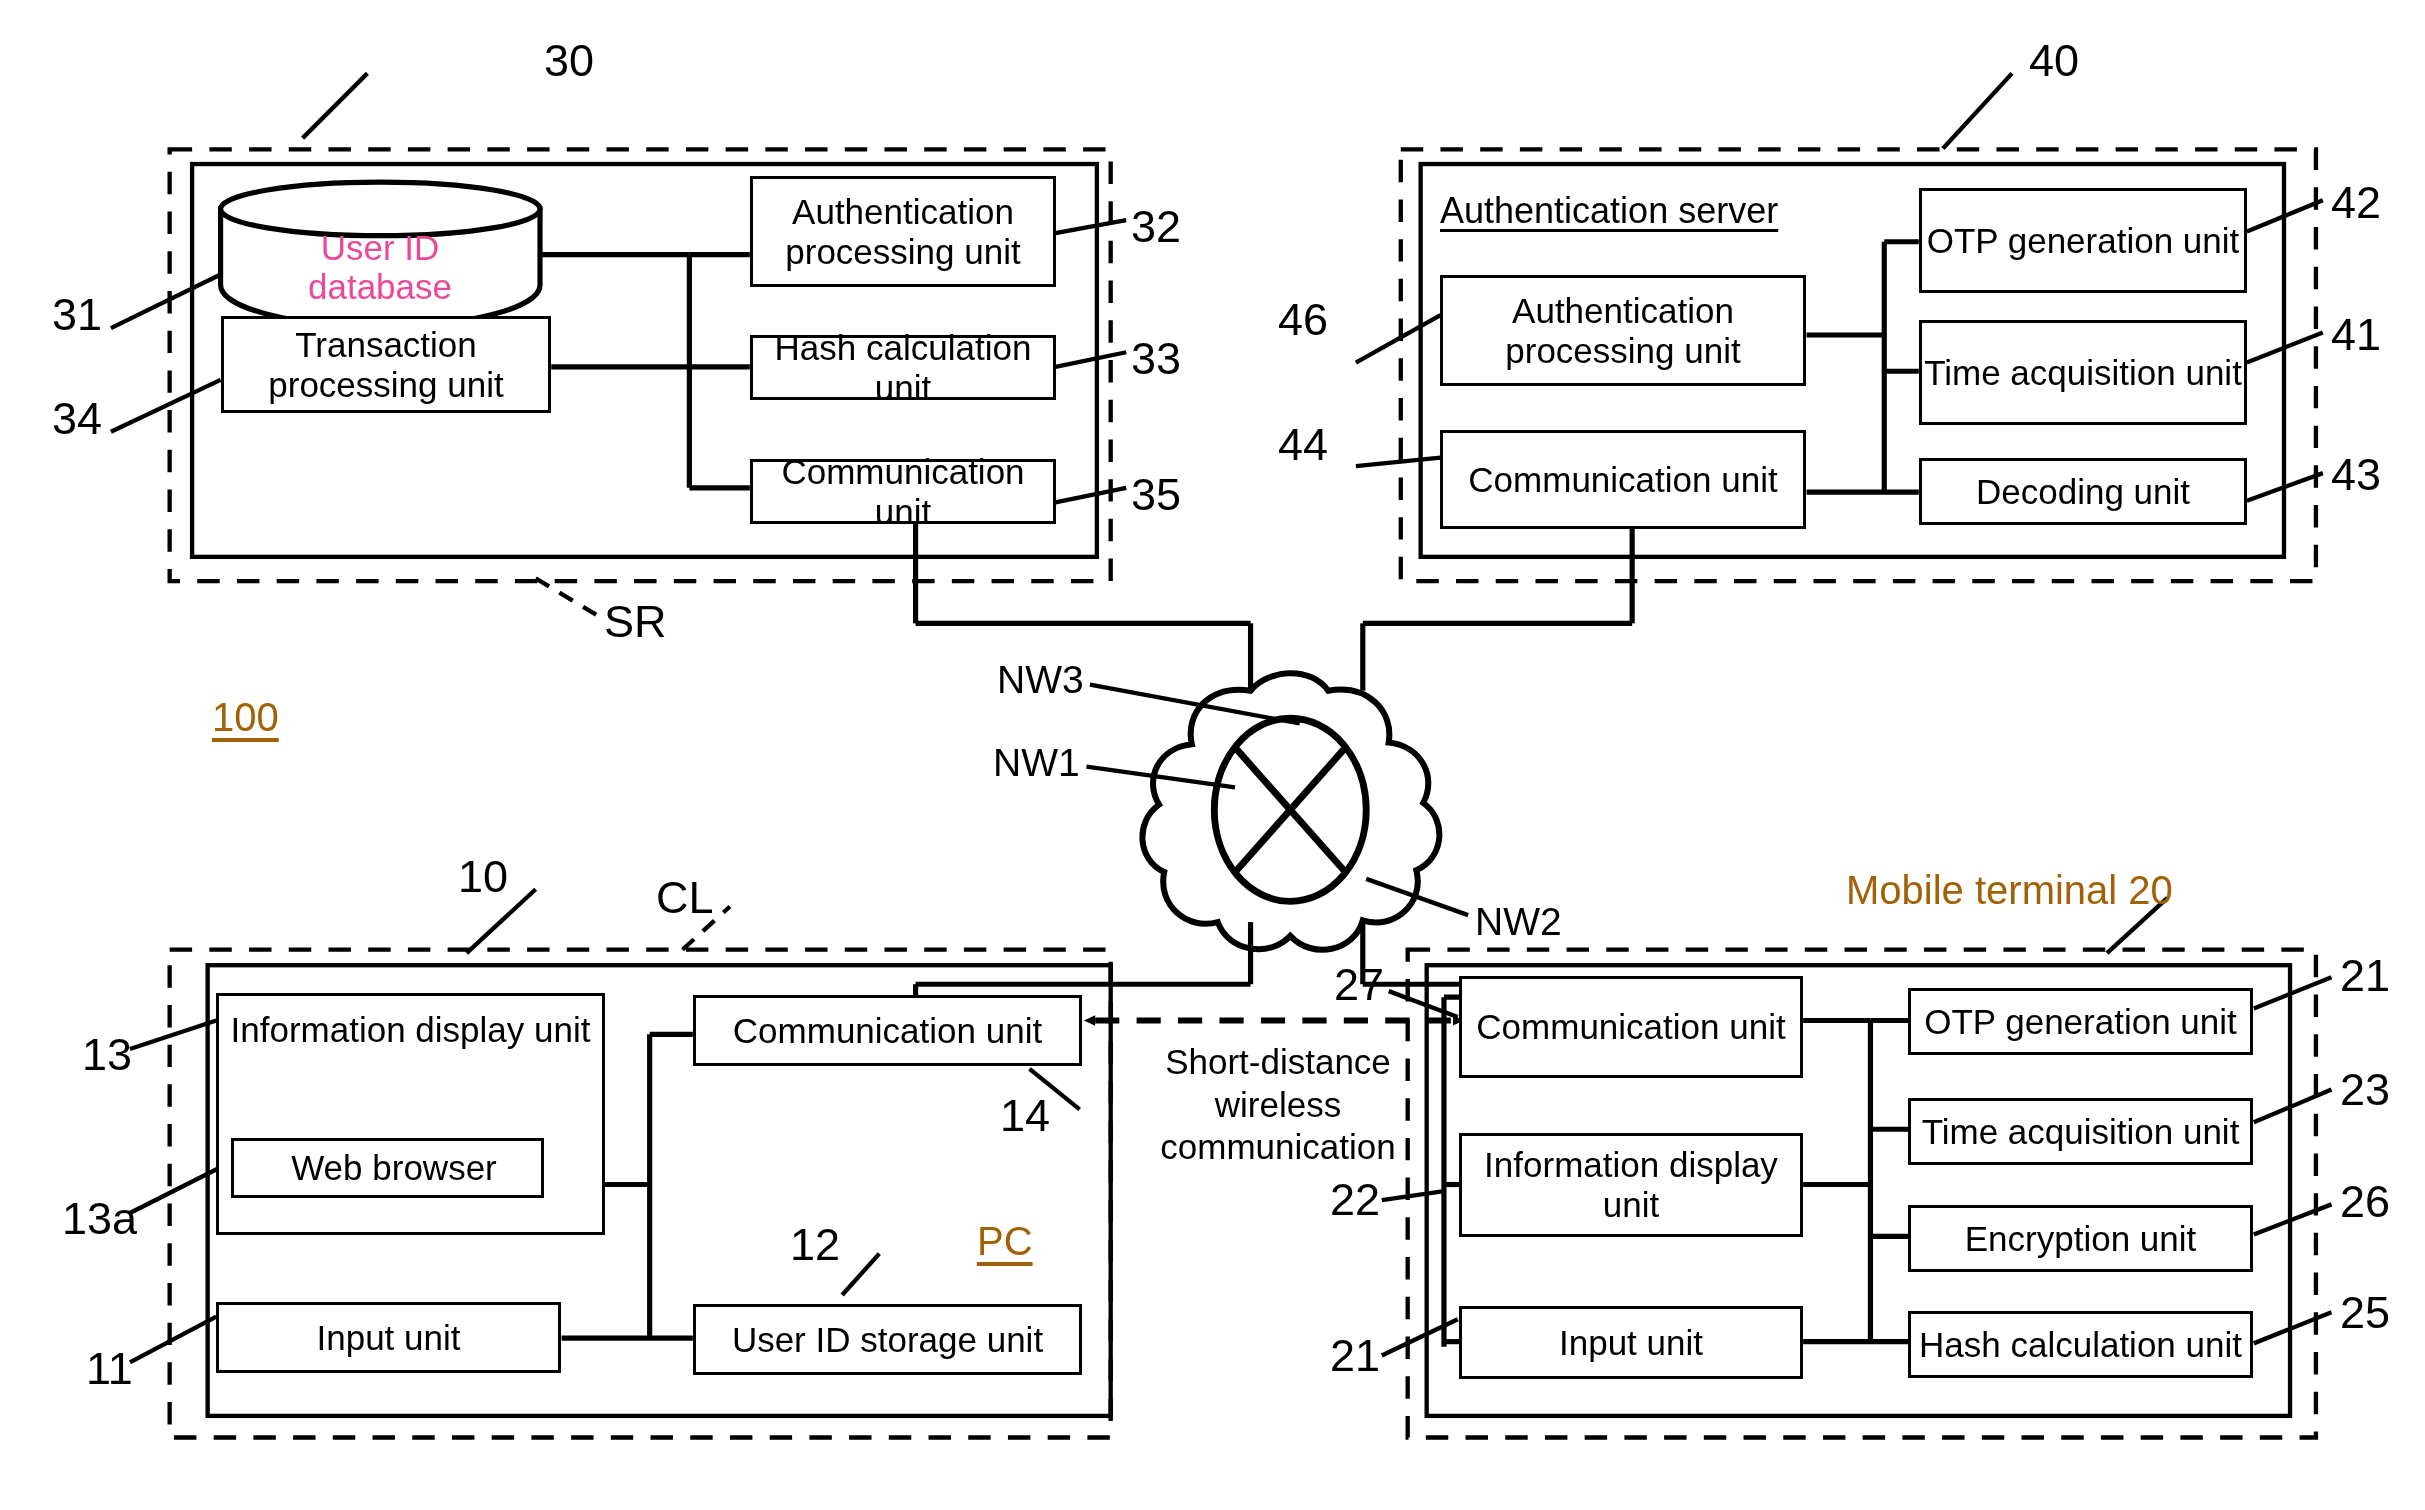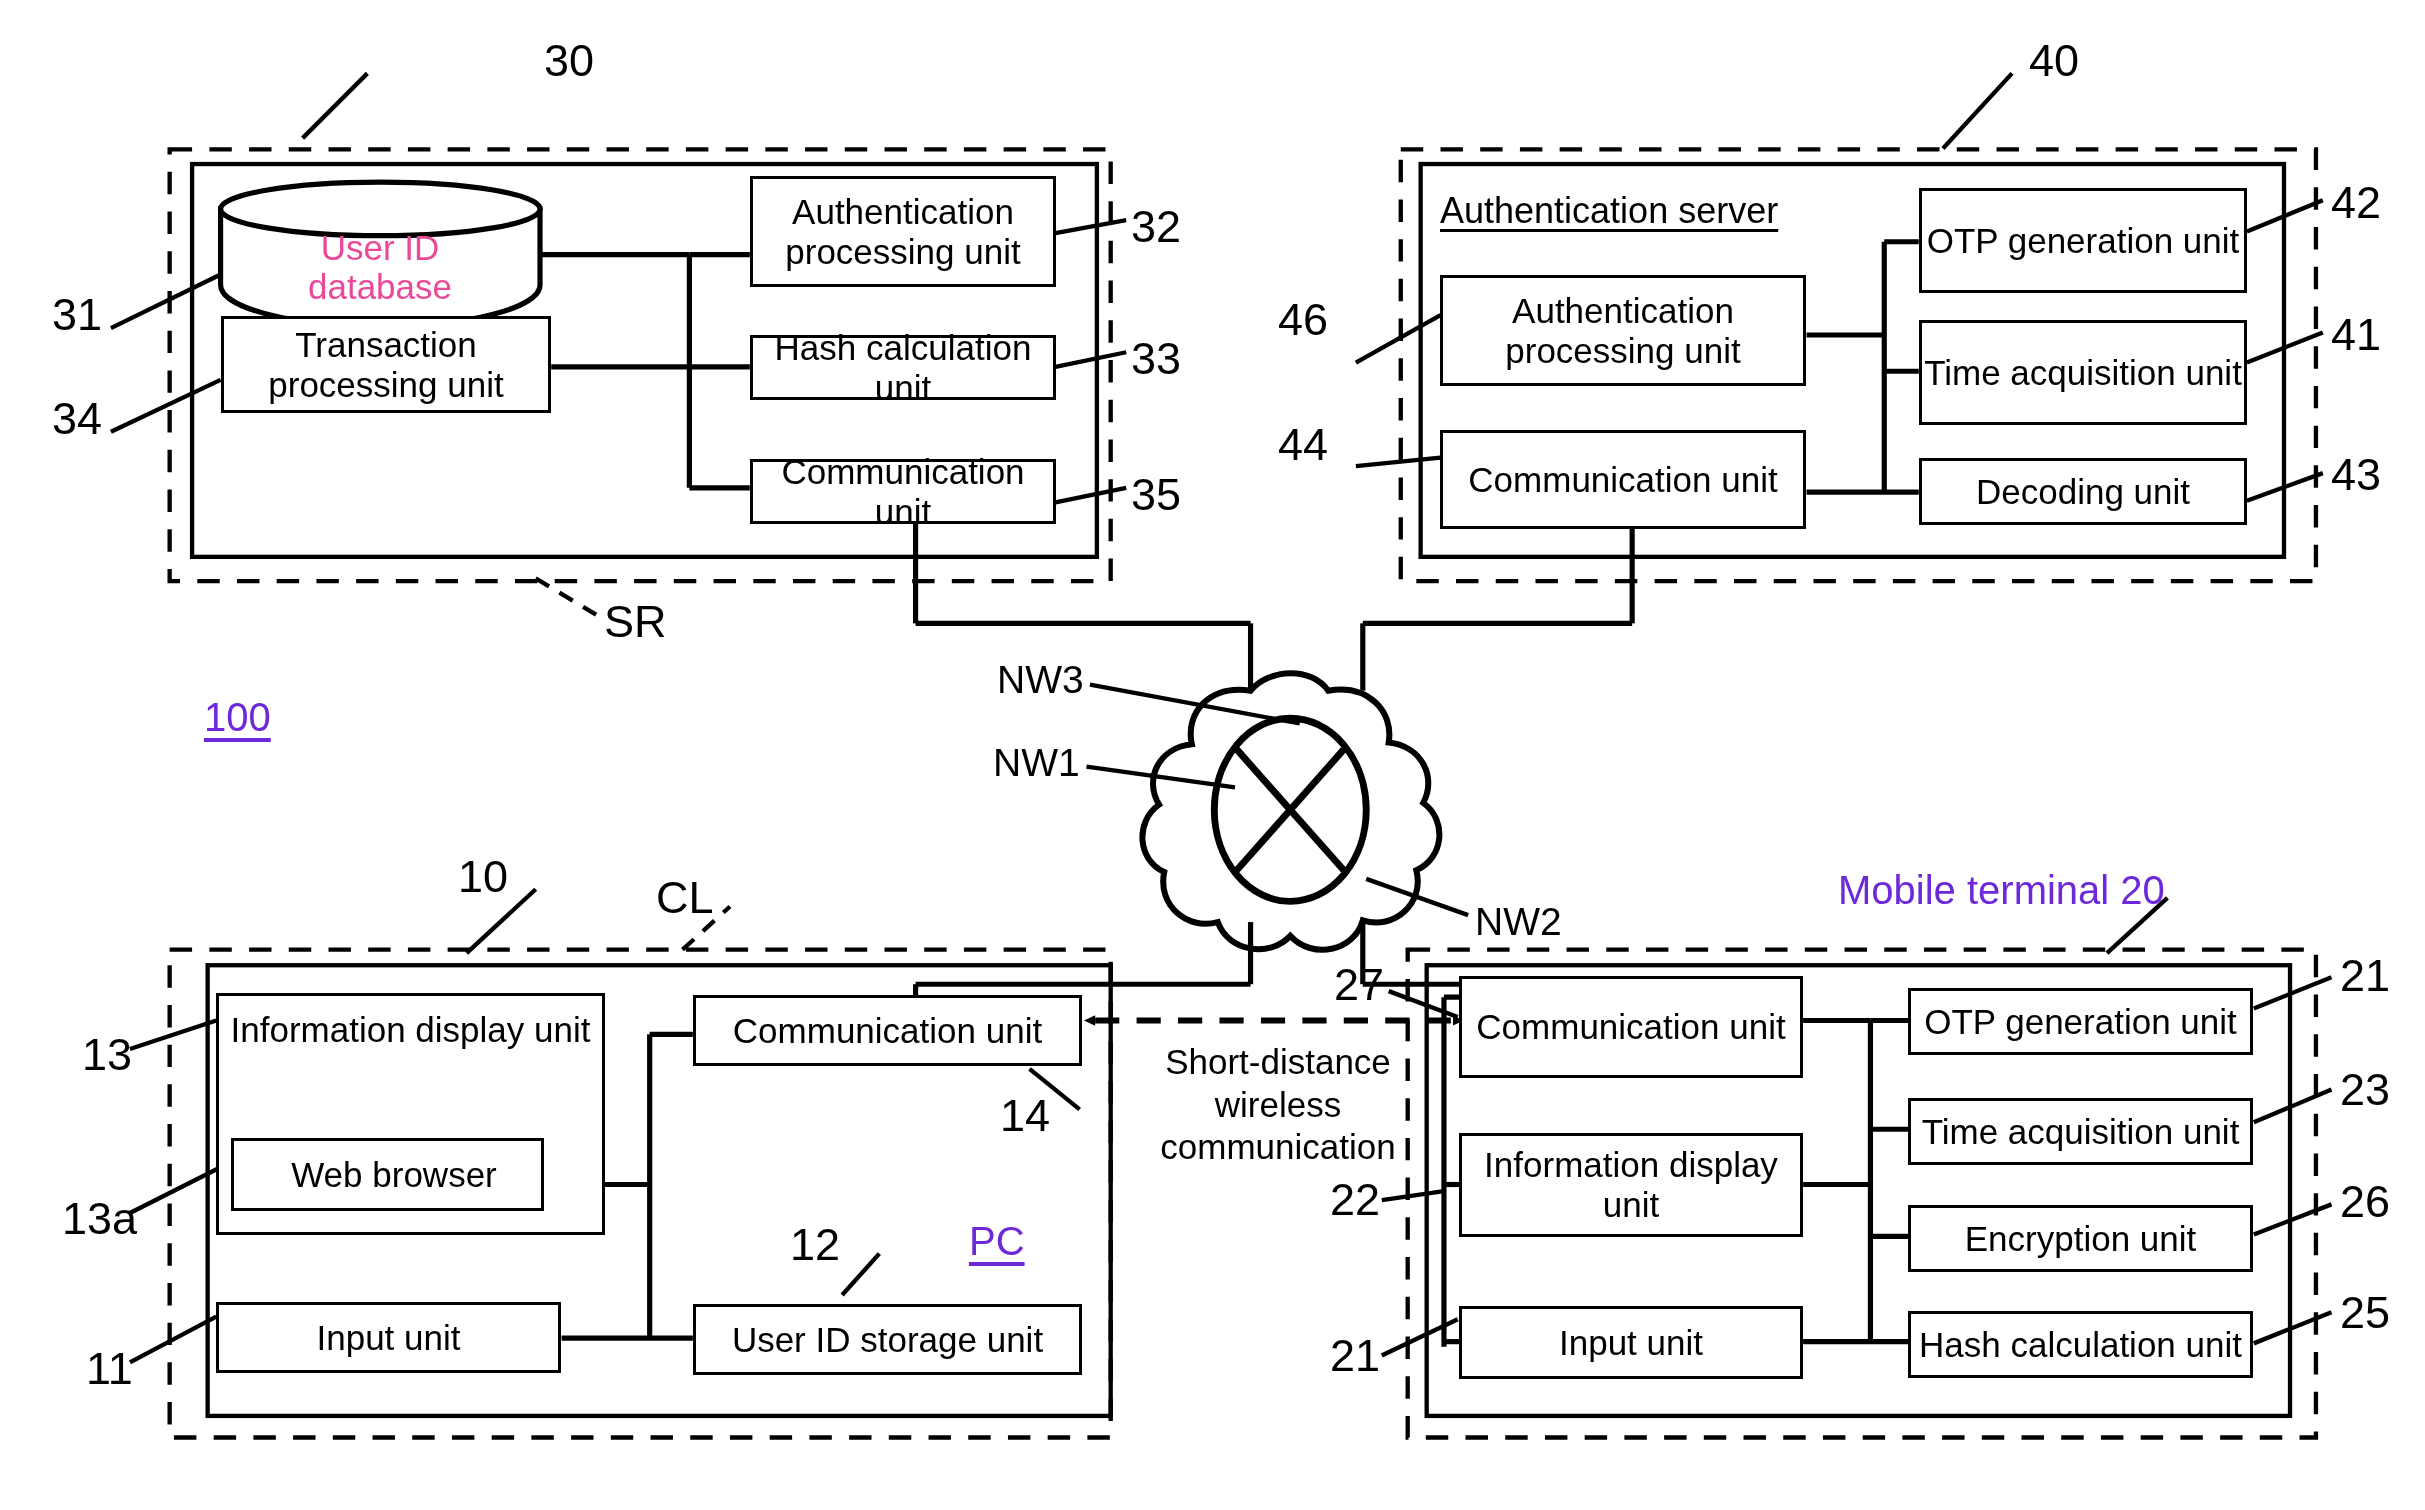--- a/index.html
+++ b/index.html
@@ -52,22 +52,23 @@
     font-size: 36px;
     color: #000;
     text-decoration: underline;
     text-underline-offset: 6px;
     white-space: pre;
     text-align: center;
   }
   .plaintitle {
     position: absolute;
     font-size: 36px;
-    color: #6d28d9;
+    color: #a16207;
     white-space: nowrap;
+    margin-left: 8px;
   }
   .nwlabel {
     position: absolute;
     font-size: 39px;
     color: #000;
     white-space: nowrap;
   }
   .swcomm {
     position: absolute;
     font-size: 35px;
@@ -348,21 +349,21 @@
 
   <div class="nwlabel" style="left:997px; top:658px;">NW3</div>
   <div class="nwlabel" style="left:993px; top:741px;">NW1</div>
   <div class="nwlabel" style="left:1475px; top:900px;">NW2</div>
 
   <div class="unitbox" style="left:216px; top:993px; width:389px; height:242px;">
     <div class="boxtext" style="align-items:flex-start; padding-top:14px;">Information display
 unit</div>
   </div>
 
-  <div class="unitbox" style="left:231px; top:1138px; width:313px; height:73px;padding-left:13px;">
+  <div class="unitbox" style="left:231px; top:1138px; width:313px; height:60px;padding-left:13px;">
     <div class="boxtext">Web browser</div>
   </div>
 
   <div class="unitbox" style="left:216px; top:1302px; width:345px; height:71px;">
     <div class="boxtext">Input unit</div>
   </div>
 
   <div class="unitbox" style="left:693px; top:995px; width:389px; height:71px;">
     <div class="boxtext">Communication unit</div>
   </div>

